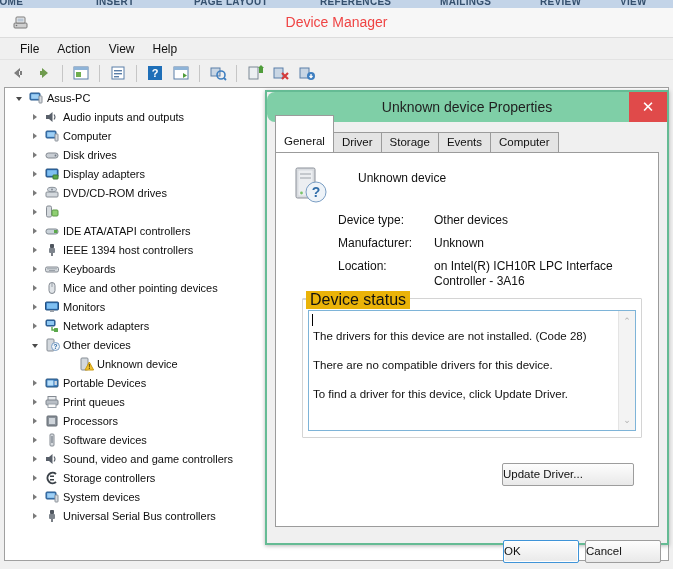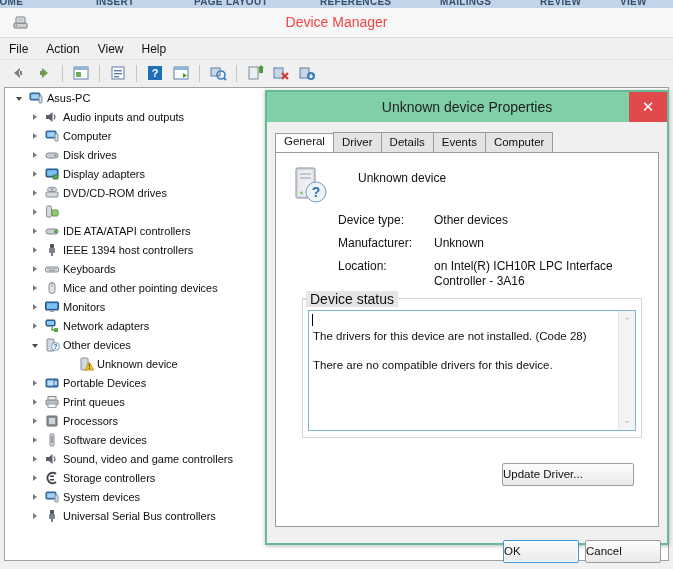--- a/index.html
+++ b/index.html
@@ -63,21 +63,21 @@
     left: 12px; top: 6px;
     width: 17px; height: 17px;
   }
 
   
   .dm-menubar {
     position: relative;
     height: 21px;
     background: #f0f0f0;
     border-bottom: 1px solid #e3e3e3;
-    padding-left: 0;
+    padding-left: 11px;
     display: flex;
     align-items: center;
   }
   .menu-item {
     font-size: 12px;
     color: #111;
     padding: 2px 9px;
     cursor: default;
   }
 
@@ -176,20 +176,21 @@
     border: 2px solid #65bb94;
     box-sizing: border-box;
     box-shadow: 0 1px 4px rgba(0,0,0,0.28);
   }
   .dlg-titlebar {
     position: relative;
     height: 30px;
     background: #7fcfa7;
     display: flex;
     align-items: center;
+    border-radius: 8px;
   }
   .dlg-title-text {
     position: absolute;
     left: 0; right: 0;
     text-align: center;
     font-size: 14px;
     color: #1f1f1f;
   }
   .dlg-close {
     position: absolute;
@@ -228,21 +229,21 @@
     margin-right: -1px;
     cursor: default;
     position: relative;
     height: 13px;
     line-height: 13px;
     box-sizing: content-box;
   }
   .tab.active {
     background: #ffffff;
     z-index: 3;
-    padding-top: 0;
+    padding-top: 18px;
     margin-top: -2px;
     height: 15px;
     line-height: 15px;
     font-weight: normal;
   }
 
   .tabpanel {
     position: absolute;
     left: 8px; top: 30px;
     width: 384px;
@@ -282,23 +283,23 @@
 
   .status-group {
     position: absolute;
     left: 26px; top: 145px;
     width: 340px;
     height: 140px;
   }
   .status-legend {
     position: absolute;
     left: 4px; top: -7px;
-    background: #e5e5e5;
+    background: #eab308;
     padding: 0 4px;
-    font-size: 14px;
+    font-size: 16px;
     color: #111;
   }
   .status-frame {
     position: absolute;
     left: 0; top: 0; right: 0; bottom: 0;
     border: 1px solid #d4d4d4;
     border-radius: 1px;
   }
   .status-frame::before{
     content:"";
@@ -783,21 +784,21 @@
     <div class="dlg-titlebar">
       <div class="dlg-title-text">Unknown device Properties</div>
       <div class="dlg-close">✕</div>
     </div>
 
     <div class="dlg-inner">
 
       <div class="tabstrip" id="tabStrip">
           <div class="tab active">General</div>
           <div class="tab">Driver</div>
-          <div class="tab">Details</div>
+          <div class="tab">Storage</div>
           <div class="tab">Events</div>
           <div class="tab">Computer</div>
         </div>
 
       <div class="tabpanel">
 
         <div class="dev-head">
           <span>
             <svg width="44" height="46" viewBox="0 0 44 46">
               <rect x="4" y="3" width="19" height="30" rx="1.5" fill="#d9dce0" stroke="#8b9099"></rect>
@@ -829,20 +830,21 @@
 
         <div class="status-group">
           <div class="status-frame"></div>
           <div class="status-legend">Device status</div>
           <div class="status-box">
             <div class="status-caret"></div>
             <div class="status-text" id="statusText">
                 <p>The drivers for this device are not installed. (Code 28)</p>
                 <p>There are no compatible drivers for this device.</p>
                 <p style="margin-bottom: 0px; height: 0px;"></p>
+                <p>To find a driver for this device, click Update Driver.</p>
               </div>
             <div class="sbar">
               <div class="sbar-arrow sbar-up">⌃</div>
               <div class="sbar-arrow sbar-down">⌄</div>
             </div>
           </div>
         </div>
 
         <div class="btn btn-update">Update Driver...</div>
       </div>

